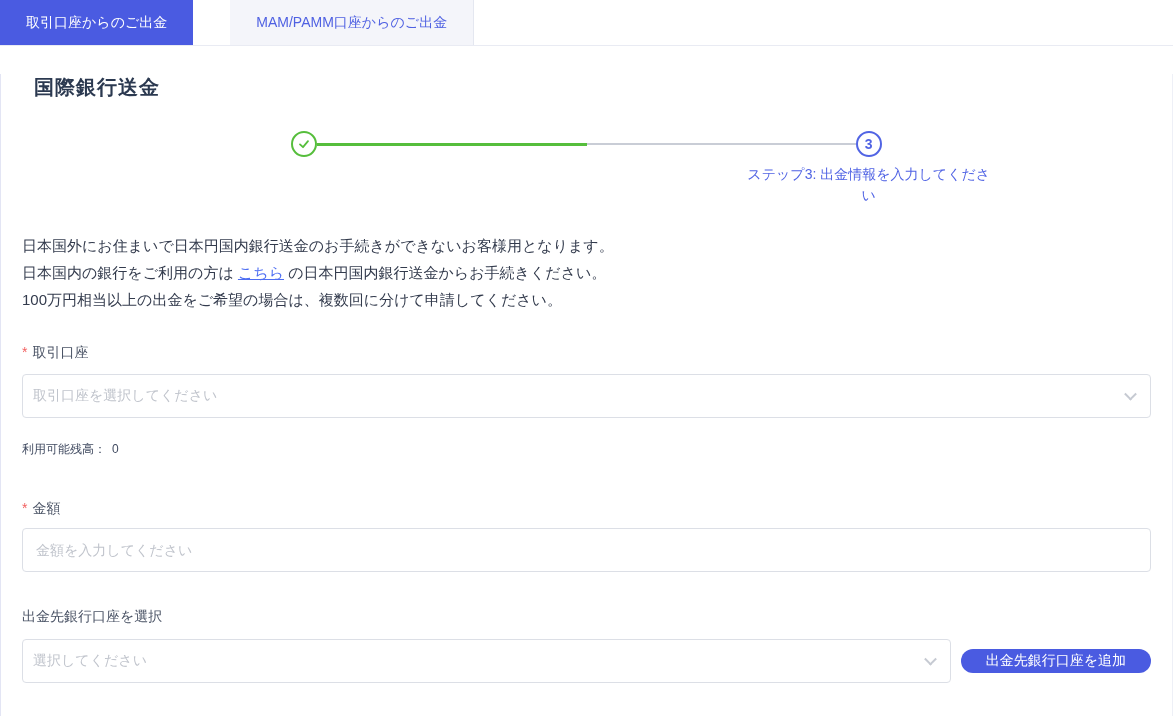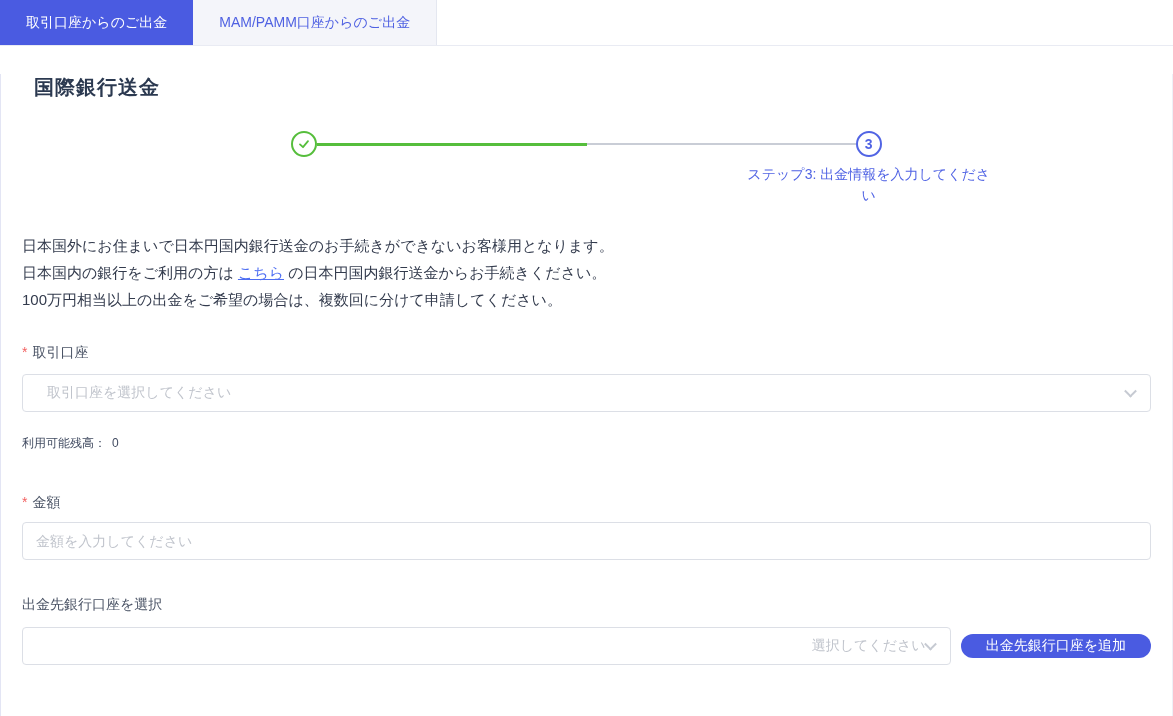--- a/index.html
+++ b/index.html
@@ -1,20 +1,20 @@
 <!DOCTYPE html>
 <html><head>
 <meta charset="utf-8">
 <style>
   * { box-sizing: border-box; margin: 0; padding: 0; }
   html,body { width:1173px; height:716px; background:#fff; overflow:hidden;
     font-family:"Liberation Sans","DejaVu Sans",sans-serif; }
 
   
-  .tabbar { display:flex; align-items:stretch; height:46px; border-bottom:1px solid #e9ebf3; }
+  .tabbar { display:flex; align-items:stretch; height:46px; border-bottom:1px solid #e9ebf3;gap:37px; }
   .tab { display:flex; align-items:center; padding:0 26px; font-size:14px; cursor:pointer; }
   .tab.active { background:#4a5be1; color:#ffffff; }
   .tab.inactive { background:#f4f5fa; color:#4f61e2; border-right:1px solid #e4e7f0; }
 
   
   .card { height:670px; border-left:1px solid #e3e5f4; border-right:1px solid #eef0f7; }
   .content { padding:0 21px; }
 
   .page-title { margin:28px 12px 0; font-size:20px; font-weight:700; color:#2b3950; letter-spacing:1px; }
 
@@ -33,36 +33,36 @@
   .step-label.blue { color:#5164e4; }
   .step:nth-child(2) .step-label { max-width:250px; }
 
   
   .intro { margin-top:26px; font-size:15px; line-height:27px; color:#333b4d; }
   .intro a { color:#4e6ef2; text-decoration:underline; cursor:pointer; }
 
   
   .form-label { margin-top:31px; font-size:14px; color:#4a5365; }
   .req { color:#f25f5f; margin-right:5px; }
-  .selectbox { position:relative; margin-top:12px; height:38px; border:1px solid #dcdfe6;
-    border-radius:4px; background:#fff; display:flex; align-items:center; padding:0 24px; cursor:pointer; }
+  .selectbox { position:relative; margin-top:12px; height:44px; border:1px solid #dcdfe6;
+    border-radius:4px; background:#fff; display:flex; align-items:center; padding:0 10px; cursor:pointer; }
   .placeholder { font-size:14px; color:#c0c4cc; }
   .chevron { position:absolute; right:15px; top:50%; width:9px; height:9px;
     border-right:2px solid #c6cad2; border-bottom:2px solid #c6cad2;
     transform:translateY(-70%) rotate(45deg); }
-  .textinput { width:100%; margin-top:10px; height:38px; border:1px solid #dcdfe6;
+  .textinput { width:100%; margin-top:10px; height:44px; border:1px solid #dcdfe6;
     border-radius:4px; padding:0 13px; font-size:14px; color:#333b4d; outline:none;
     font-family:"Liberation Sans","DejaVu Sans",sans-serif; }
   .textinput::placeholder { color:#c0c4cc; }
   .balance { margin-top:23px; font-size:12px; color:#414b61; }
   .balance .val { margin-left:6px; }
   .gap-amount { margin-top:42px; }
   .gap-bank { margin-top:36px; }
   .bank-row { display:flex; align-items:center; margin-top:13px; gap:10px; }
-  .bank-row .selectbox { flex:1; margin-top:0;justify-content:flex-end; }
+  .bank-row .selectbox { flex:1; margin-top:0; }
   .add-btn { flex:none; height:24px; padding:0 25px; border:none; border-radius:15px;
     background:#4a5be1; color:#fff; font-size:14px; cursor:pointer; white-space:nowrap;
     font-family:"Liberation Sans","DejaVu Sans",sans-serif; }
 </style>
 </head>
 <body>
 
 <div class="tabbar">
   <div class="tab active">取引口座からのご出金</div>
   <div class="tab inactive">MAM/PAMM口座からのご出金</div>

